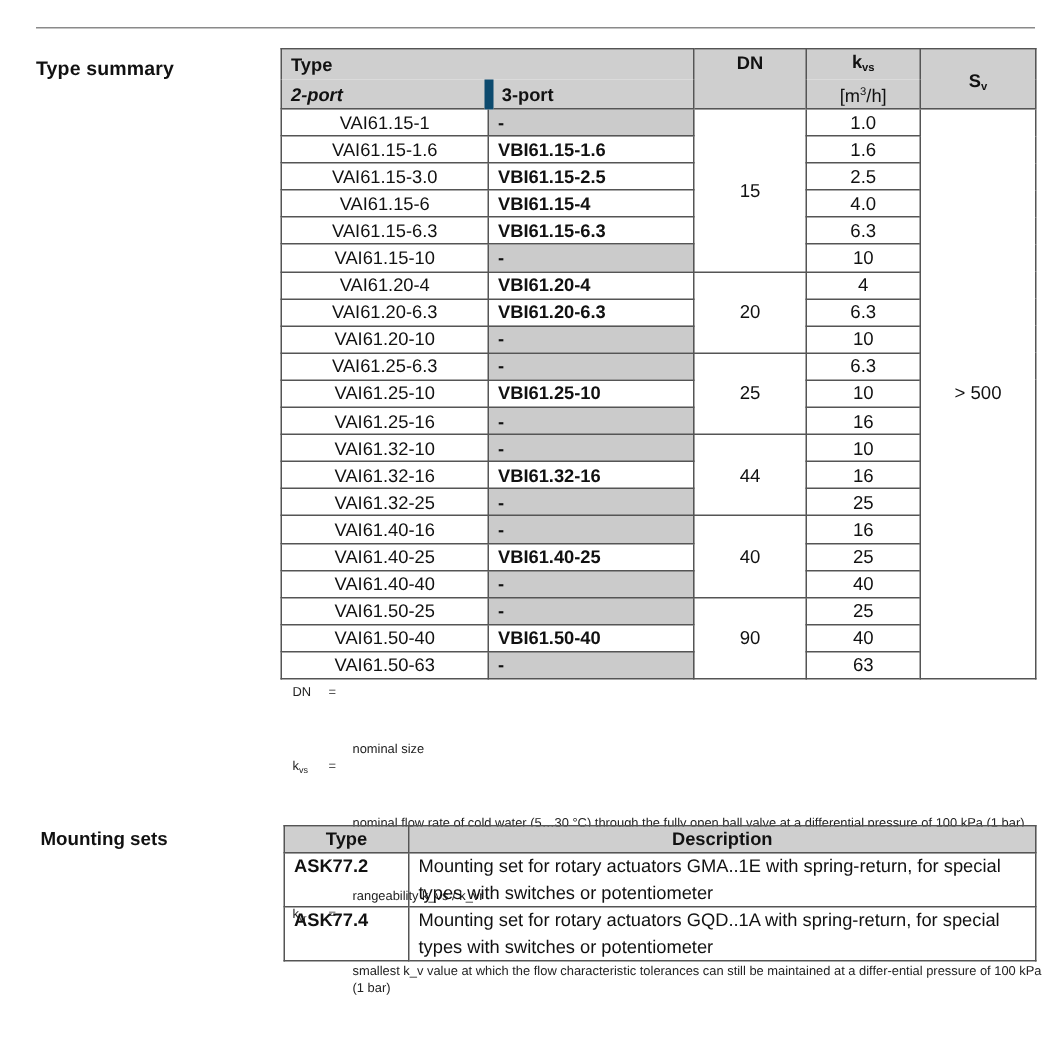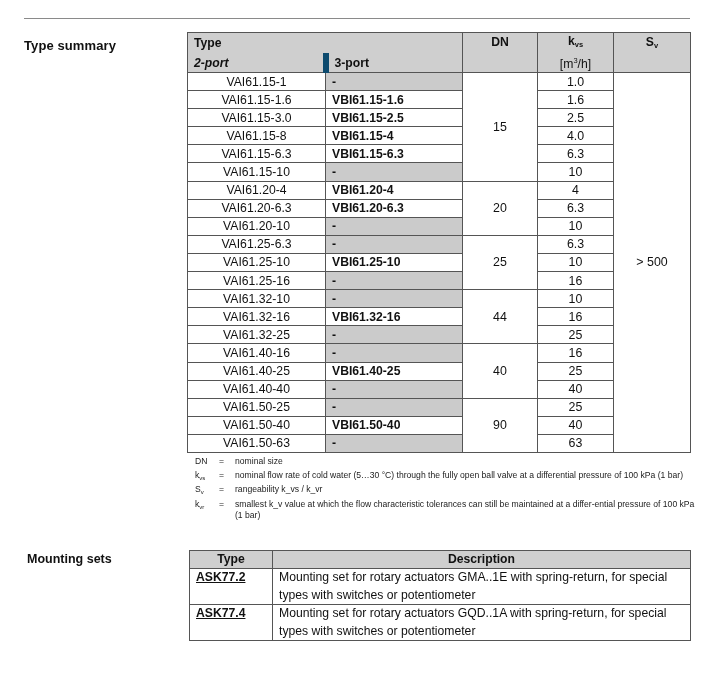--- a/index.html
+++ b/index.html
@@ -43,35 +43,35 @@
   .sup { font-size: 7.5px; vertical-align: 5px; }
 
   
   .legend {
     position: absolute; left: 195px; top: 456px; width: 500px;
     font-size: 8.6px; line-height: 11.2px; color: #222;
   }
   .legend .row { display: flex; }
   .legend .sym { width: 24px; }
   .legend .eq { width: 16px; }
-  .legend .def { flex: 1; }
+  .legend .def { flex: 1; margin-top: 38px; }
 
   .section-title2 {
     position: absolute; left: 27px; top: 552px;
     font-weight: bold; font-size: 12.5px;
   }
 
   table.mount {
     position: absolute; left: 189px; top: 550px; width: 501px;
     border-collapse: collapse; font-size: 12.2px; table-layout: fixed;
   }
   table.mount th, table.mount td { border: 1px solid #555; padding: 0 6px; vertical-align: top; }
   table.mount thead th { background: #cfcfcf; font-weight: bold; text-align: center; height: 18px; line-height: 17px; }
   table.mount td { height: 35.7px; line-height: 17.5px; }
-  table.mount td.mtype { font-weight: bold; text-decoration: underline; }
+  table.mount td.mtype { font-weight: bold; }
 </style>
 </head>
 <body>
 
 <div class="section-title">Type summary</div>
 <div class="rule"></div>
 
 <table class="summary">
   <colgroup>
     <col style="width:138px">
@@ -79,21 +79,21 @@
       <col style="width:75px">
       <col style="width:76px">
       <col style="width:77px">
   </colgroup>
   <thead>
     <tr class="h1">
       <th class="type-top">Type</th>
       <th class="type-top-r"></th>
       <th class="center nb" rowspan="2" style="vertical-align:top;padding-top:1px">DN</th>
       <th class="center nb"><span>k</span><span class="sub">vs</span></th>
-      <th class="center nb" rowspan="2" style="vertical-align:top;padding-top:1px"><span>S</span><span class="sub">v</span></th>
+      <th class="center nb" rowspan="2" style="vertical-align:top;padding-top:13px"><span>S</span><span class="sub">v</span></th>
     </tr>
     <tr class="h2">
       <th class="port2">2-port</th>
       <th>3-port</th>
       <th class="center nt"><span>[m</span><span class="sup">3</span><span>/h]</span></th>
     </tr>
   </thead>
   <tbody id="summary-body">
       <tr>
         <td class="t2">VAI61.15-1</td>
@@ -106,21 +106,21 @@
         <td class="t2">VAI61.15-1.6</td>
         <td class="t3">VBI61.15-1.6</td>
         <td class="kvs">1.6</td>
       </tr>
       <tr>
         <td class="t2">VAI61.15-3.0</td>
         <td class="t3">VBI61.15-2.5</td>
         <td class="kvs">2.5</td>
       </tr>
       <tr>
-        <td class="t2">VAI61.15-8</td>
+        <td class="t2">VAI61.15-6</td>
         <td class="t3">VBI61.15-4</td>
         <td class="kvs">4.0</td>
       </tr>
       <tr>
         <td class="t2">VAI61.15-6.3</td>
         <td class="t3">VBI61.15-6.3</td>
         <td class="kvs">6.3</td>
       </tr>
       <tr>
         <td class="t2">VAI61.15-10</td>

